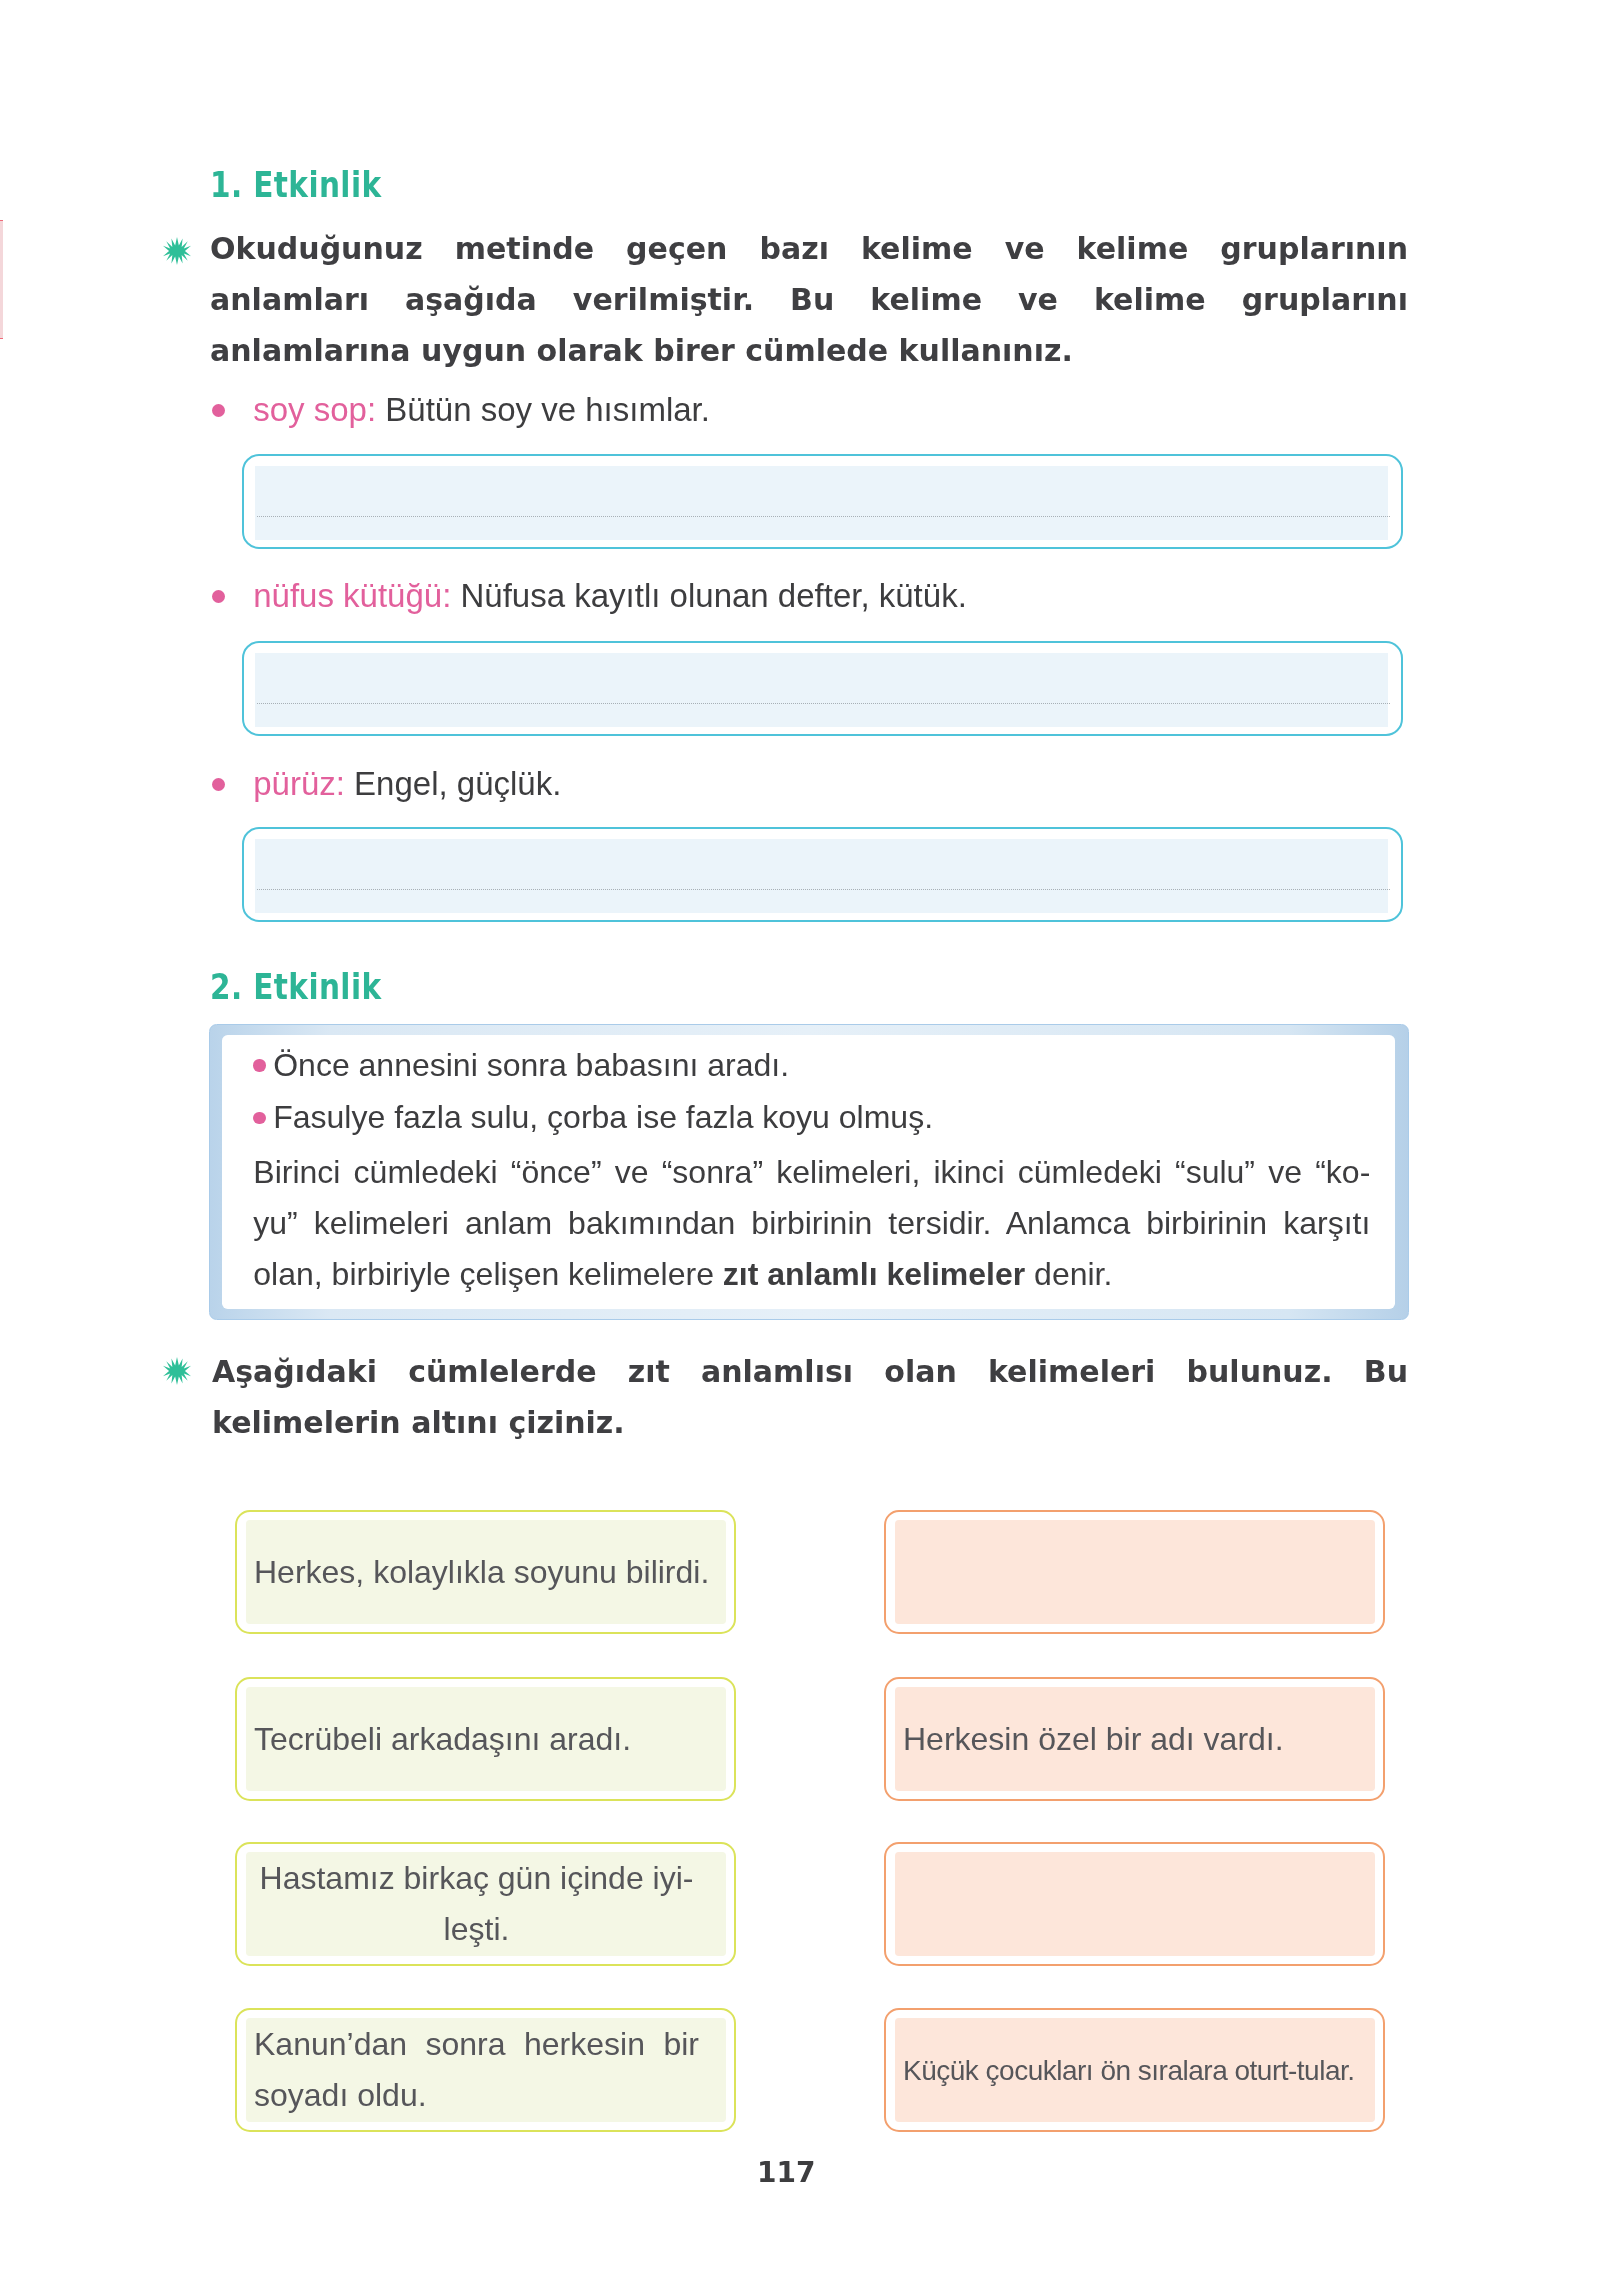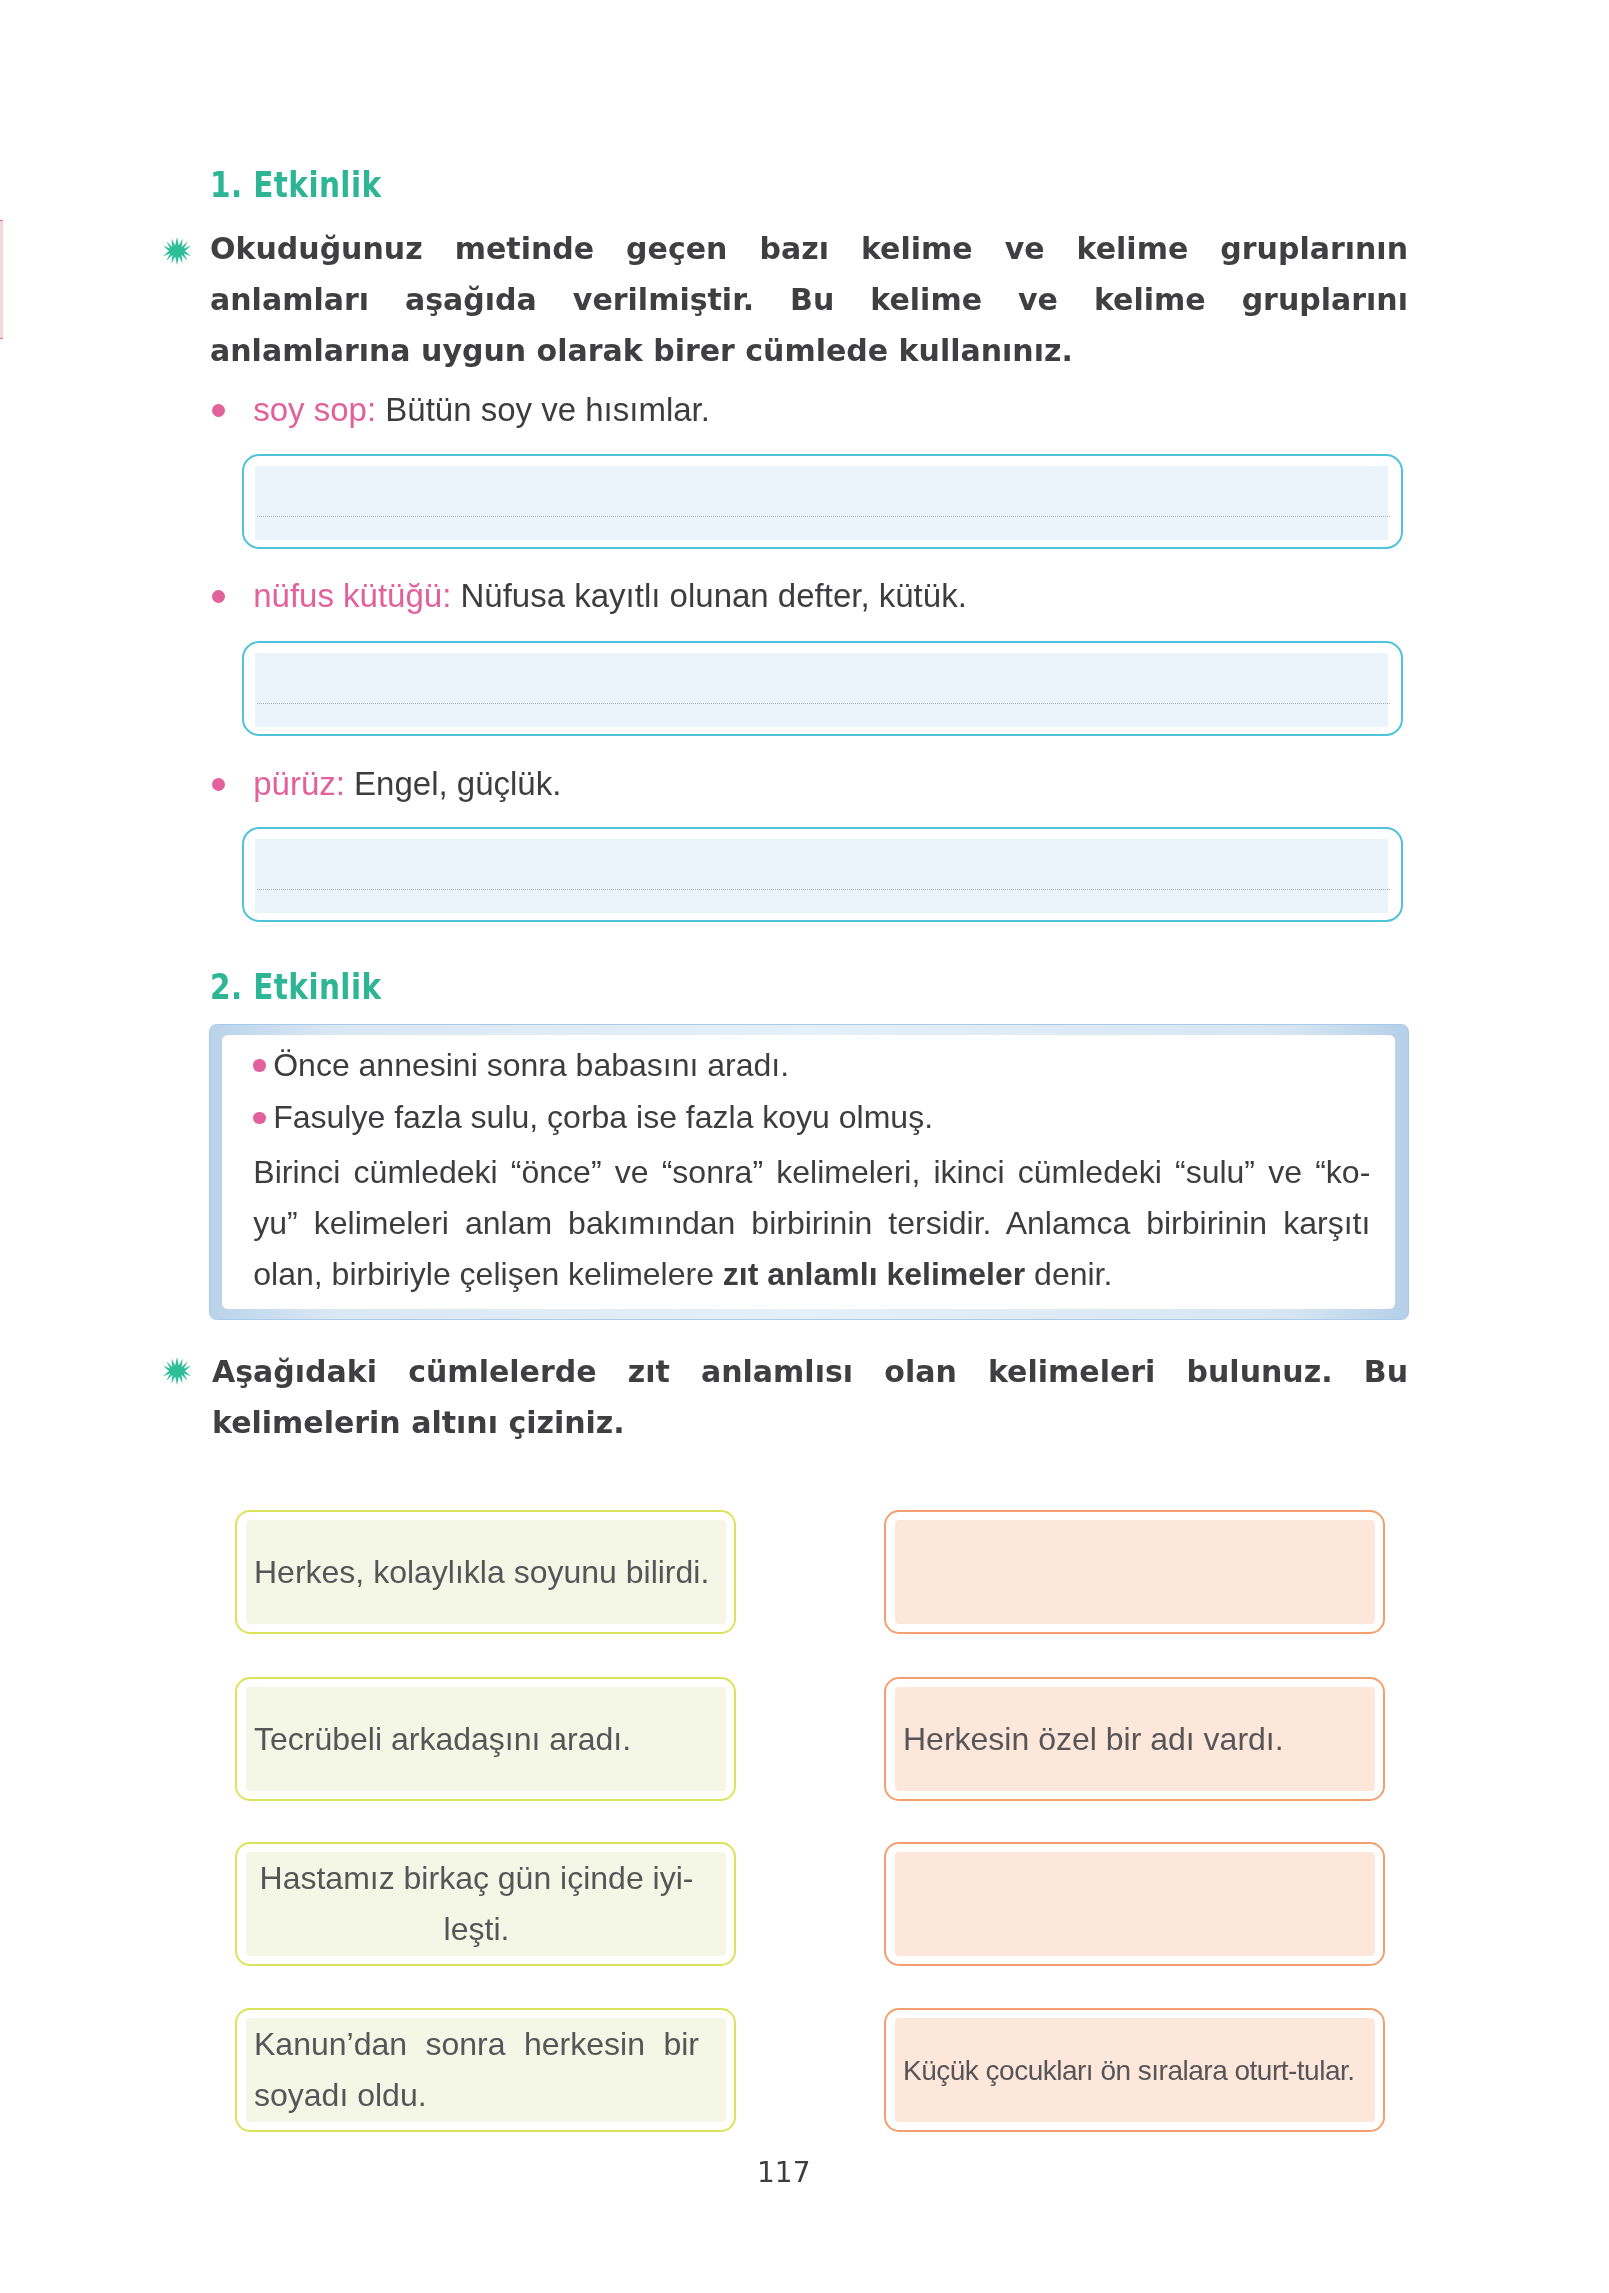--- a/index.html
+++ b/index.html
@@ -51,21 +51,21 @@
   .sentence-box .fill {
     position:absolute; left:8.5px; right:8.5px; top:7.6px; bottom:7.6px; border-radius:3.8px;
   }
   .sentence-box .txt {
     position:relative; padding:0 17px 0 17px; font-size:32px; line-height:51px; color:#56565a;
   }
   .green { border:2.4px solid #dbe35a; }
   .green .fill { background:#f4f7e5; }
   .orange { border:2.4px solid #f3a06e; }
   .orange .fill { background:#fde6da; }
-  .page-number { left:757px; top:2156px; width:53px; text-align:center; font-family:"DejaVu Sans",sans-serif; font-weight:normal; font-size:28px; color:#3d3d3f; }
+  .page-number { left:757px; top:2156px; width:53px; text-align:center; font-family:"DejaVu Sans",sans-serif; font-weight:bold; font-size:28px; color:#3d3d3f; }
 </style>
 </head>
 <body>
 
 <div class="abs edge-mark"></div>
 
 <div class="abs heading" style="left:210px; top:161px;">1. Etkinlik</div>
 
 <svg class="abs star" style="left:163px; top:237px;" viewBox="0 0 30 30">
   <polygon fill="#2fbf98" points="15,0 17,9 21,1.6 20,10.6 26.5,4.5 22.3,12.3 30,9.4 23.5,15 30,20.6 22.3,17.7 26.5,25.5 20,19.4 21,28.4 17,21 15,30 13,21 9,28.4 10,19.4 3.5,25.5 7.7,17.7 0,20.6 6.5,15 0,9.4 7.7,12.3 3.5,4.5 10,10.6 9,1.6 13,9"></polygon>

